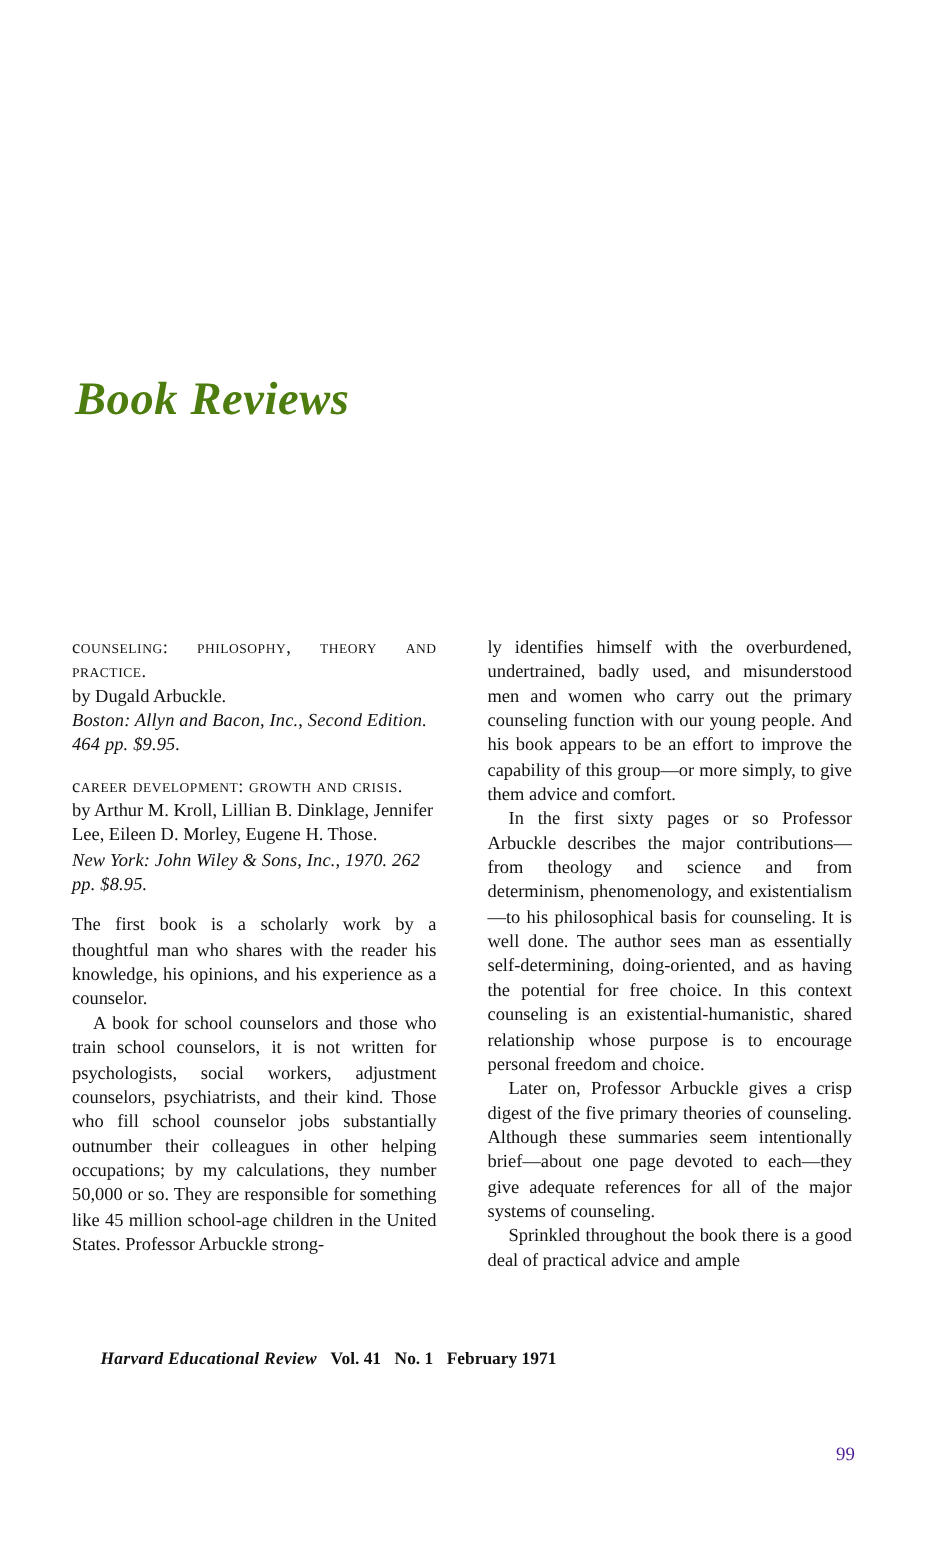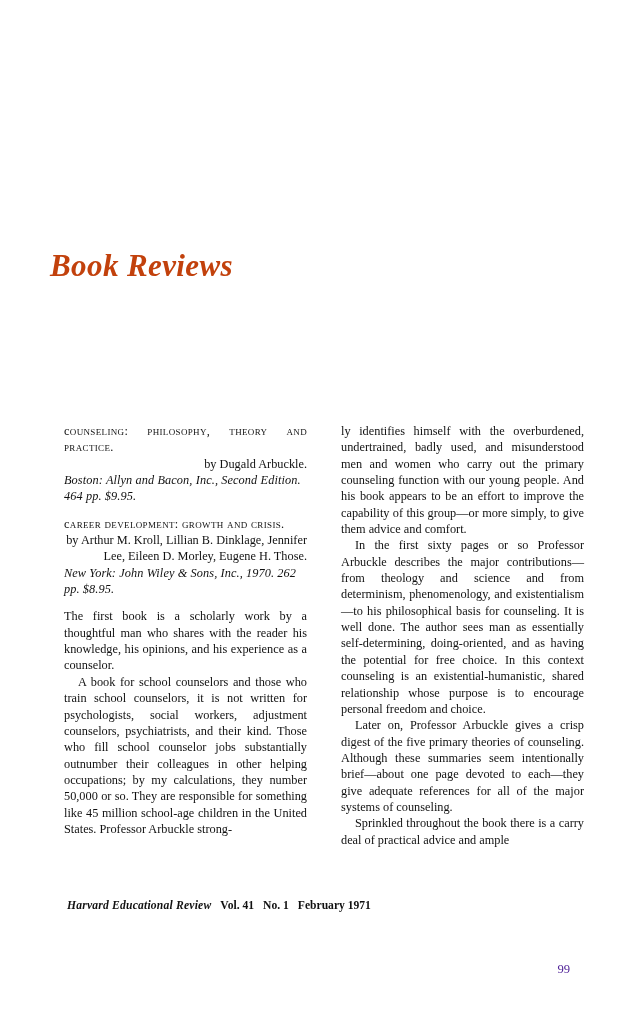--- a/index.html
+++ b/index.html
@@ -23,28 +23,28 @@
 
   
   .page-heading {
     position: absolute;
     left: 50px;
     top: 228px;
     font-style: italic;
     font-size: 31px;
     line-height: 1.1;
     letter-spacing: 0.4px;
-    color: #c2410c;
+    color: #4d7c0f;
     white-space: nowrap;
   }
 
   
   .columns {
     position: absolute;
-    left: 64px;
+    left: 48px;
     top: 423px;
     width: 520px;
     height: 455px;
     display: flex;
     justify-content: space-between;
   }
   .column {
     width: 243px;
     font-size: 12.3px;
     line-height: 16.35px;
@@ -62,21 +62,21 @@
     text-transform: lowercase;
     letter-spacing: 0.35px;
     text-align: justify;
     display: block;
   }
   .cite-title::first-letter {
     font-variant: normal;
   }
   .cite-author {
     display: block;
-    text-align: right;
+    text-align: left;
   }
   .cite-pub {
     display: block;
     font-style: italic;
     text-align: left;
     letter-spacing: 0.1px;
   }
 
   
   p.para {
@@ -155,21 +155,21 @@
     </div>
 
     <div class="column">
 
       <p class="para cont">ly identifies himself with the overburdened, undertrained, badly used, and misunderstood men and women who carry out the primary counseling function with our young people. And his book appears to be an effort to improve the capability of this group—or more simply, to give them advice and comfort.</p>
 
       <p class="para">In the first sixty pages or so Professor Arbuckle describes the major contributions—from theology and science and from determinism, phenomenology, and existentialism—to his philosophical basis for counseling. It is well done. The author sees man as essentially self-determining, doing-oriented, and as having the potential for free choice. In this context counseling is an existential-humanistic, shared relationship whose purpose is to encourage personal freedom and choice.</p>
 
       <p class="para">Later on, Professor Arbuckle gives a crisp digest of the five primary theories of counseling. Although these summaries seem intentionally brief—about one page devoted to each—they give adequate references for all of the major systems of counseling.</p>
 
-      <p class="para">Sprinkled throughout the book there is a carry deal of practical advice and ample</p>
+      <p class="para">Sprinkled throughout the book there is a good deal of practical advice and ample</p>
     </div>
 
   </div>
 
   <div class="footer">
     <span class="journal">Harvard Educational Review</span><span class="sp"></span><span class="meta">Vol. 41</span><span class="sp"></span><span class="meta">No. 1</span><span class="sp"></span><span class="meta">February 1971</span>
   </div>
 
   <div class="folio">99</div>
 

